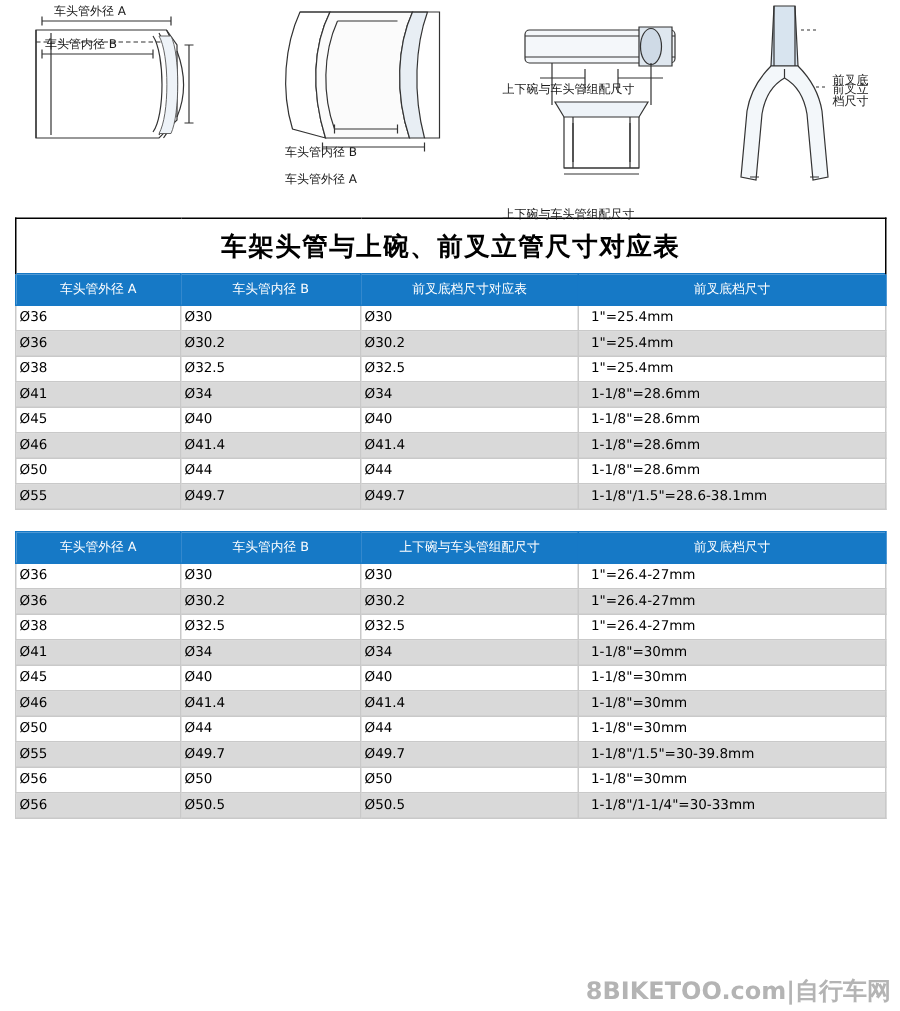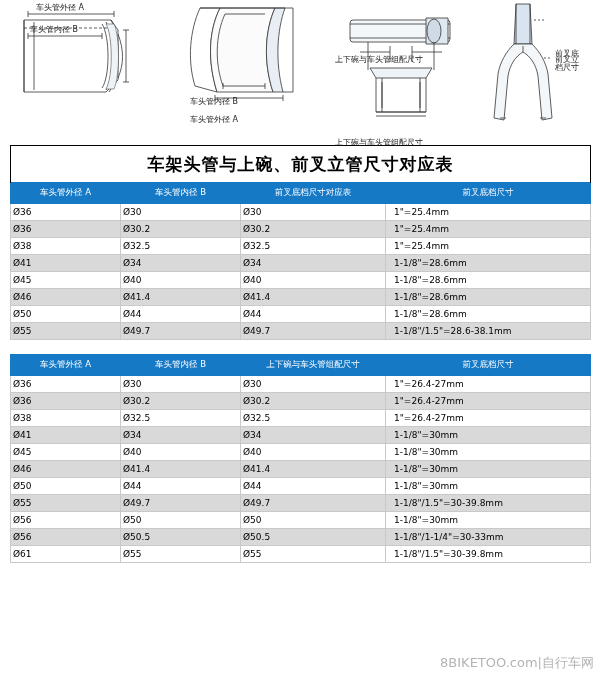--- a/index.html
+++ b/index.html
@@ -35,21 +35,21 @@
     font-size:9px;padding:3px 2px;border:1px solid #c9c9c9;
     font-family:"DejaVu Sans",sans-serif;
   }
   tbody td.c{text-align:left;}
   tbody td.l{text-align:left;padding-left:8px;}
   tbody tr.odd td{background:#ffffff;}
   tbody tr.even td{background:#d9d9d9;}
   .gap{height:14px;}
   .watermark{
     position:absolute;right:6px;bottom:2px;
-    font-size:13px;color:#b4b4b4;font-weight:normal;
+    font-size:16px;color:#b4b4b4;font-weight:bold;
     font-family:"DejaVu Sans",sans-serif;letter-spacing:0px;
   }
 </style>
 </head>
 <body>
 
 <div class="diagrams">
 
   <div class="diag" style="left:6px;top:0;">
     <svg width="140" height="140" viewBox="0 0 140 140">
@@ -282,23 +282,17 @@
           <td class="c">Ø50</td>
           <td class="c">Ø50</td>
           <td class="l">1-1/8"=30mm</td>
         </tr>
         <tr class="even">
           <td class="c">Ø56</td>
           <td class="c">Ø50.5</td>
           <td class="c">Ø50.5</td>
           <td class="l">1-1/8"/1-1/4"=30-33mm</td>
         </tr>
-        <tr class="odd">
-          <td class="c">Ø61</td>
-          <td class="c">Ø55</td>
-          <td class="c">Ø55</td>
-          <td class="l">1-1/8"/1.5"=30-39.8mm</td>
-        </tr>
       </tbody>
   </table>
 </div>
 
 <div class="watermark"><span>8BIKETOO.com|自行车网</span></div>
 
 </body></html>

